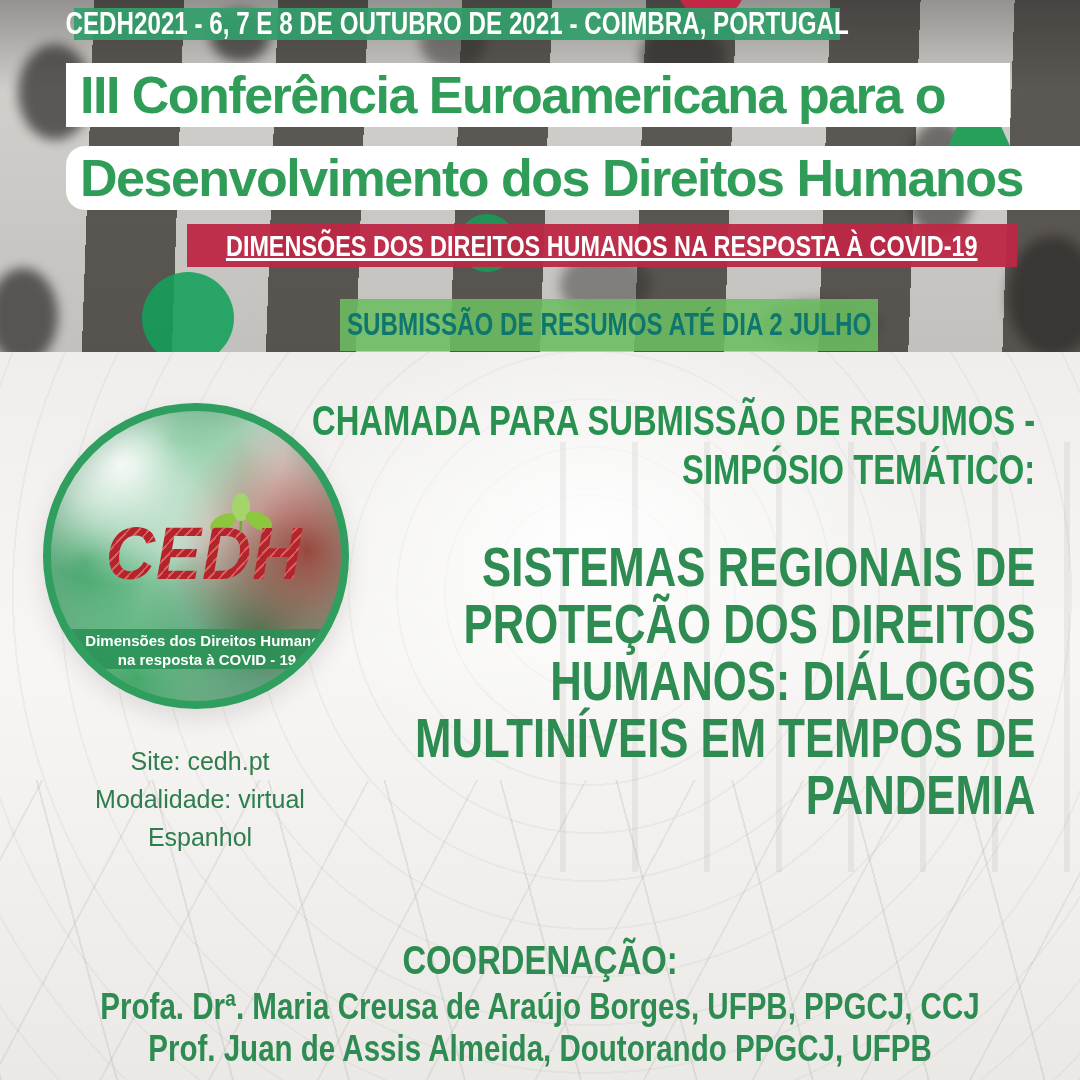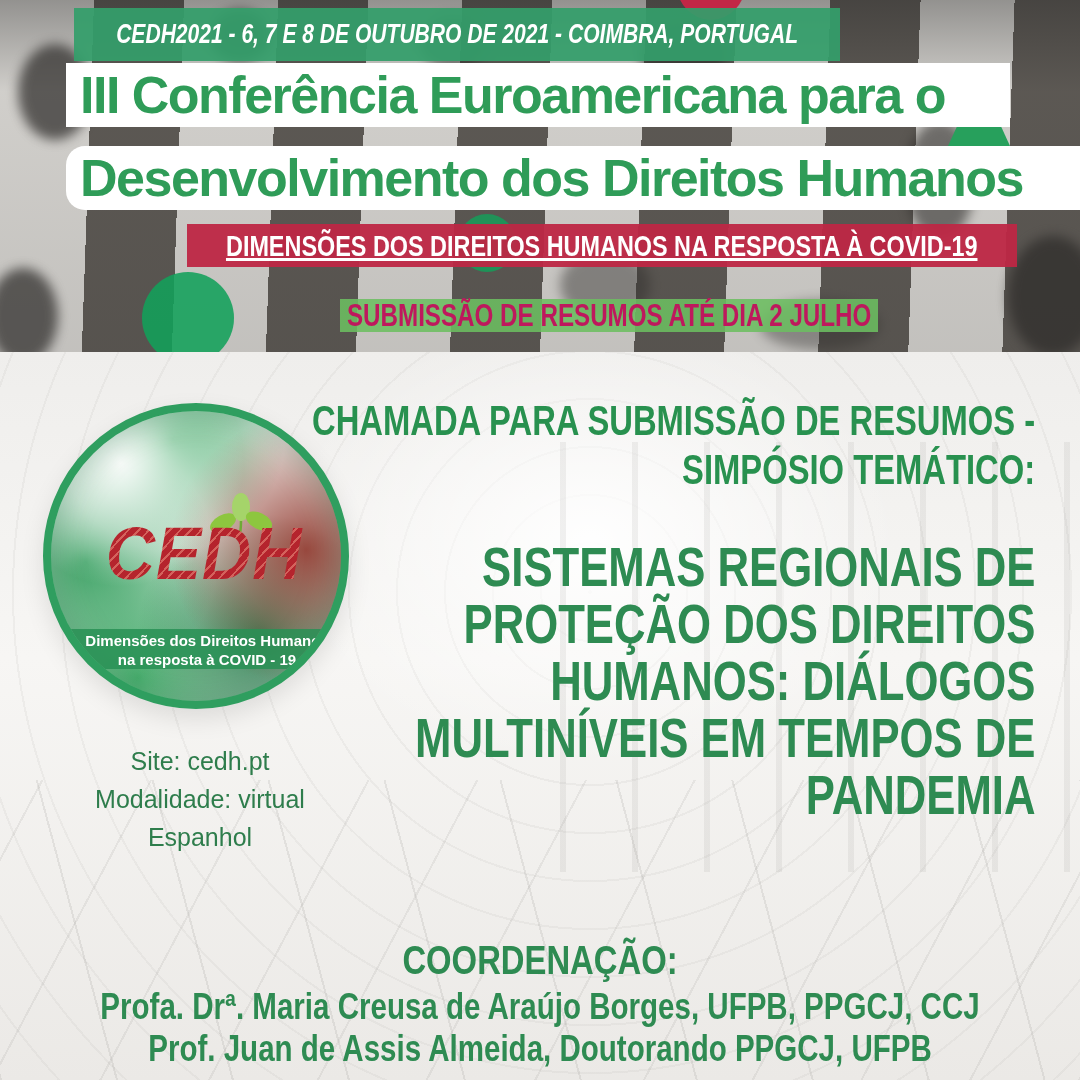--- a/index.html
+++ b/index.html
@@ -29,40 +29,40 @@
   .dot-green-a{left:142px;top:272px;width:92px;height:92px;background:rgba(18,161,90,.88);}
   .dot-green-b{left:458px;top:214px;width:58px;height:58px;background:rgba(18,161,90,.8);}
   .trapezoid-green{position:absolute;left:948px;top:127px;width:62px;height:19px;background:#27a05c;
     -webkit-clip-path:polygon(14% 0,86% 0,100% 100%,0 100%);clip-path:polygon(14% 0,86% 0,100% 100%,0 100%);}
   
   .cond-c{display:inline-block;transform:scaleX(.78);transform-origin:50% 50%;white-space:nowrap;}
   .cond-blk-r{transform:scaleX(.78);transform-origin:100% 0;}
   .cond-blk-cc{transform:scaleX(.82);transform-origin:50% 0;}
   
   .date-banner{
-    position:absolute;left:74px;top:8px;width:766px;height:53px;
+    position:absolute;left:74px;top:8px;width:766px;height:32px;
     background:rgba(52,158,106,.93);display:flex;align-items:center;justify-content:center;
-    color:#ffffff;font-size:27px;font-weight:bold;font-style:italic;
+    color:#ffffff;font-size:31px;font-weight:bold;
   }
   .title-bar{
     position:absolute;left:66px;background:#ffffff;height:64px;
     display:flex;align-items:center;padding-left:14px;box-sizing:border-box;
     color:#2f9c58;font-size:52px;font-weight:600;letter-spacing:-1.5px;white-space:nowrap;
   }
   .title-bar-1{top:63px;width:944px;}
   .title-bar-2{top:146px;width:1060px;border-radius:19px;}
   .covid-banner{
     position:absolute;left:187px;top:224px;width:830px;height:43px;
     background:rgba(190,39,69,.95);display:flex;align-items:center;justify-content:center;
     color:#ffffff;font-size:30px;font-weight:bold;text-decoration:underline;
   }
   .submission-banner{
-    position:absolute;left:340px;top:299px;width:538px;height:33px;
+    position:absolute;left:340px;top:299px;width:538px;height:52px;
     background:rgba(108,190,97,.88);display:flex;align-items:center;justify-content:center;
-    color:#be185d;font-size:31px;font-weight:bold;
+    color:#0f766e;font-size:31px;font-weight:bold;
   }
   
   .bottom{
     position:absolute;left:0;top:352px;width:1080px;height:728px;overflow:hidden;
     background:
       radial-gradient(ellipse 430px 310px at 590px 190px,rgba(255,255,255,.95),rgba(255,255,255,0) 72%),
       repeating-radial-gradient(circle at 590px 240px,rgba(185,183,179,.15) 0 2px,rgba(0,0,0,0) 2px 48px),
       linear-gradient(180deg,#efeeec,#f7f6f4 42%,#ebe9e6);
   }
   .pillars{position:absolute;right:0;top:90px;width:520px;height:430px;

